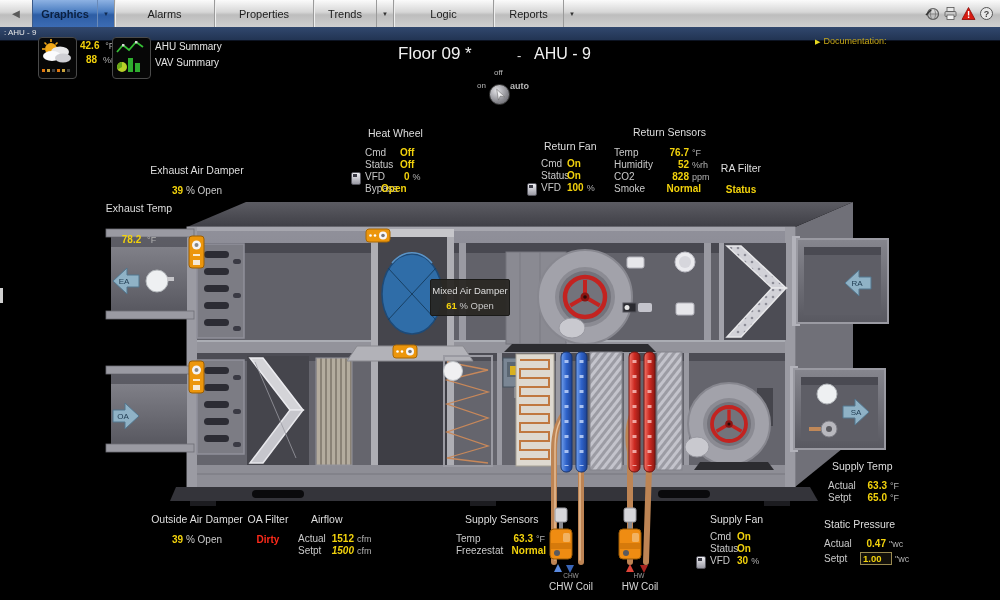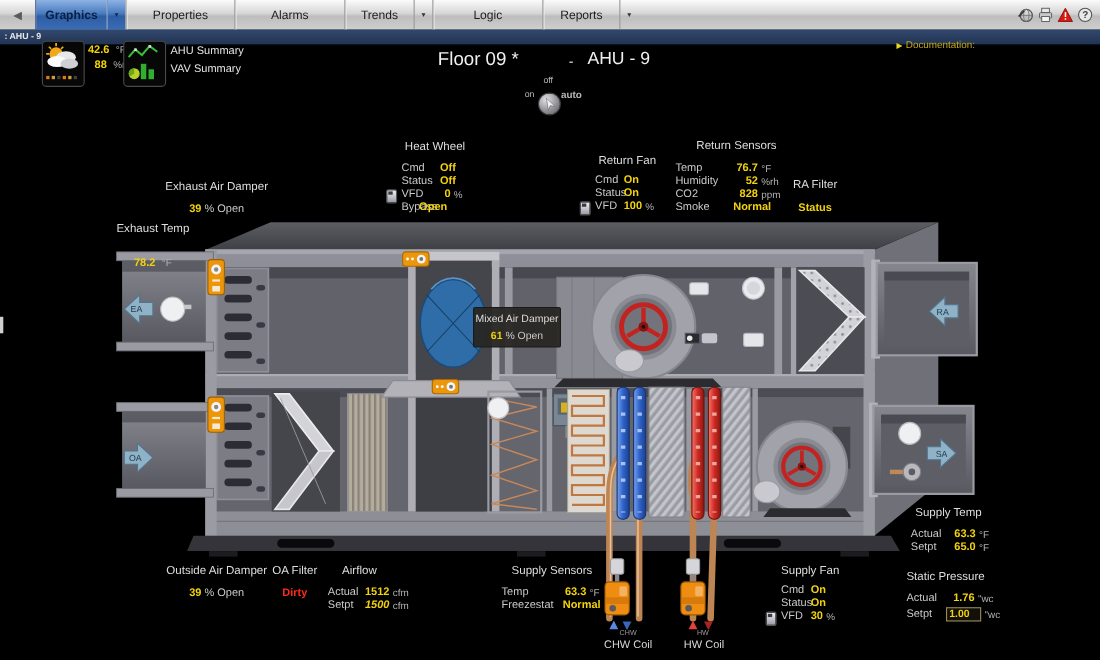--- a/index.html
+++ b/index.html
@@ -18,21 +18,21 @@
     color:#0a2040;font-weight:bold;box-shadow:none;border-left:1px solid #3a5a8a;}
   .mdrop{width:16px;display:flex;align-items:center;justify-content:center;font-size:6px;color:#333;
     border-left:1px solid #9a9a9a;cursor:pointer;}
   .mdrop.sel{background:linear-gradient(#8db2e3,#4a7cc0 45%,#2d5da4 55%,#3c6cb4);
     color:#102a50;border-left:1px solid #6a8ab8;}
   #mb-icons{margin-left:auto;display:flex;align-items:center;gap:3px;padding-right:6px;}
   .mbicon{width:15px;height:15px;position:relative;cursor:pointer;}
   
   #tabbar{position:absolute;top:27px;left:0;width:1000px;height:13px;
     background:linear-gradient(#31486e,#223453);border-bottom:1px solid #0c1322;}
-  #tabbar .tb-title{position:absolute;left:4px;top:1px;font-size:8px;font-weight:bold;color:#e8e8e8;cursor:pointer;}
+  #tabbar .tb-title{position:absolute;left:4px;top:1px;font-size:8px;font-weight:normal;color:#e8e8e8;cursor:pointer;}
   
   .ttl{font-size:10.5px;color:#dedede;white-space:nowrap;}
   .prow{display:flex;align-items:flex-start;font-size:10px;line-height:12px;white-space:nowrap;position:relative;}
   .lbl{color:#c9c9c9;}
   .val{color:#f2d20c;font-weight:bold;}
   .unit{color:#b2b2b2;font-size:9px;margin-left:3px;}
   .red{color:#ff2a1a;}
   .green{color:#35e02f;}
   .panel{position:absolute;}
   .panel .ttl{margin-bottom:8px;}
@@ -72,25 +72,25 @@
   <div id="menubar">
     <div class="backbtn">
         <span>◄</span>
       </div>
     <div class="mtab sel" style="width:64px">
         <span>Graphics</span>
       </div>
     <div class="mdrop sel">
         <span>▼</span>
       </div>
+    <div class="mtab" style="width:99px">
+        <span>Alarms</span>
+      </div>
     <div class="mtab" style="width:98px">
         <span>Properties</span>
-      </div>
-    <div class="mtab" style="width:99px">
-        <span>Alarms</span>
       </div>
     <div class="mtab" style="width:62px">
         <span>Trends</span>
       </div>
     <div class="mdrop">
         <span>▼</span>
       </div>
     <div class="mtab" style="width:99px">
         <span>Logic</span>
       </div>
@@ -636,21 +636,21 @@
         <span class="lbl" style="width:33px;">Setpt</span>
         <span class="val" style="width:26px;text-align:right;">65.0</span>
         <span class="unit">°F</span>
       </div>
   </div>
 
   <div class="panel" style="left:824px;top:518px;">
     <div class="ttl" style="margin-left:0px;margin-bottom:8px;">Static Pressure</div>
     <div class="prow" style="margin-bottom:2px;">
         <span class="lbl" style="width:36px;">Actual</span>
-        <span class="val" style="width:26px;text-align:right;">1.76</span>
+        <span class="val" style="width:26px;text-align:right;">0.47</span>
         <span class="unit">"wc</span>
       </div>
     <div class="prow" style="align-items:center;">
         <span class="lbl" style="width:36px;">Setpt</span>
         <input id="sp-input" value="1.00" style="">
         <span class="unit">"wc</span>
       </div>
   </div>
 
   <div class="abs" style="left:0;top:288px;width:3px;height:15px;background:#d0d0d0;"></div>

